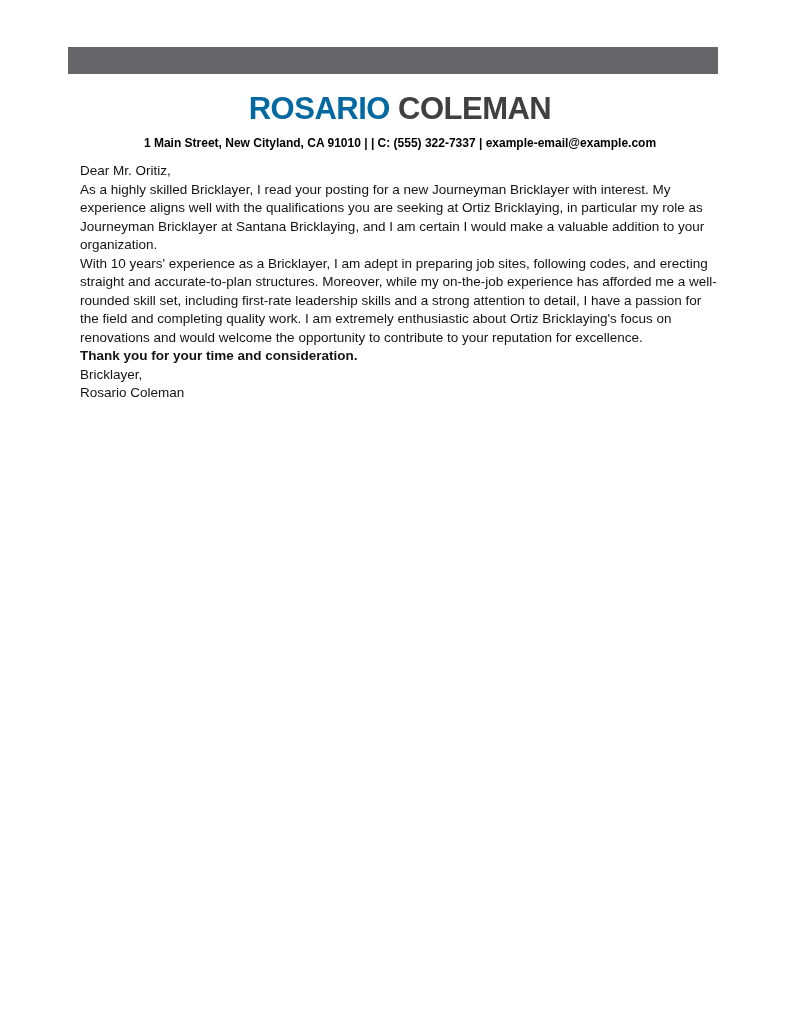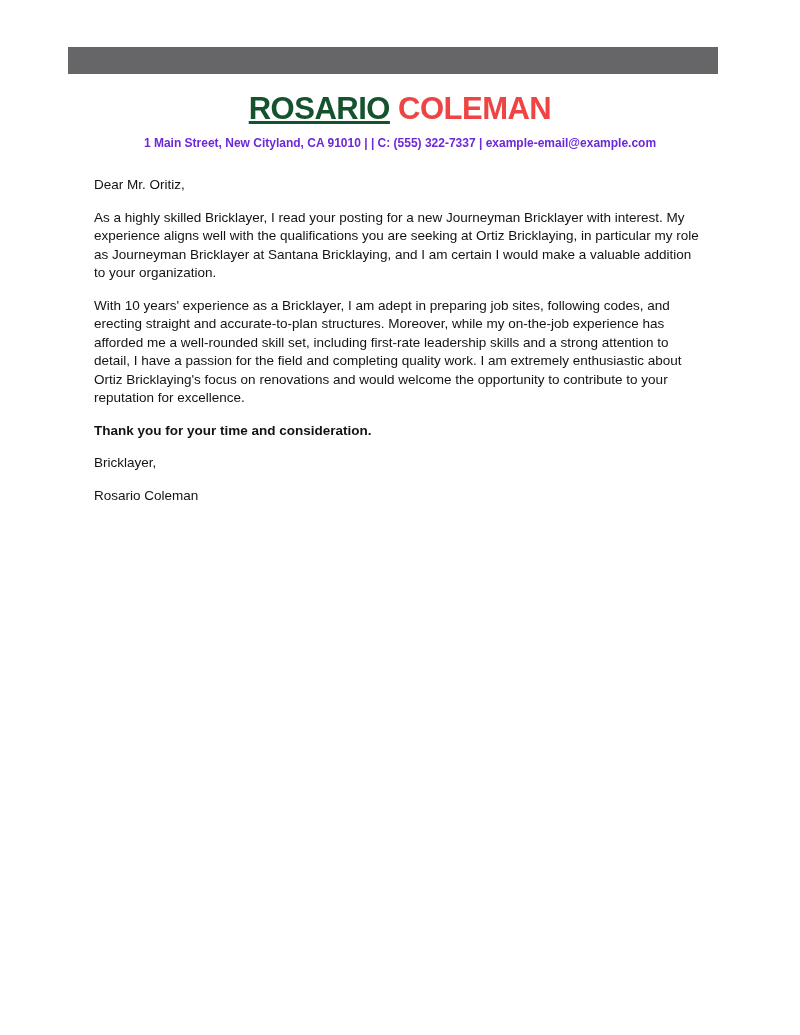--- a/index.html
+++ b/index.html
@@ -28,42 +28,42 @@
     left: 0;
     top: 92px;
     width: 100%;
     text-align: center;
     font-size: 31px;
     font-weight: 700;
     letter-spacing: -0.5px;
     line-height: 1.1;
     margin: 0;
   }
-  .name-first { color: #14532d; text-decoration: underline; }
-  .name-last  { color: #ef4444; text-align: right; }
+  .name-first { color: #0369a1; }
+  .name-last  { color: #404040; text-align: right; }
   .contact-line {
     position: absolute;
     left: 0;
     top: 136px;
     width: 100%;
     text-align: center;
     font-size: 12px;
     font-weight: 700;
-    color: #6d28d9;
+    color: #000000;
   }
   .letter-body {
     position: absolute;
     left: 80px;
     top: 162px;
     width: 640px;
     font-size: 13.5px;
     line-height: 18.5px;
     color: #131313;
   }
-  .letter-body p { margin: 14px; }
+  .letter-body p { margin: 0; }
   .greeting   { margin: 0 0 11px 0; }
   .para       { margin: 0 0 19px 0; }
   .thanks     { margin: 0 0 9px 0; font-weight: bold; }
   .sincerely  { margin: 0 0 44px 0; }
   .signature  { margin: 0; }
 </style>
 </head>
 <body>
 
 <div class="page">

